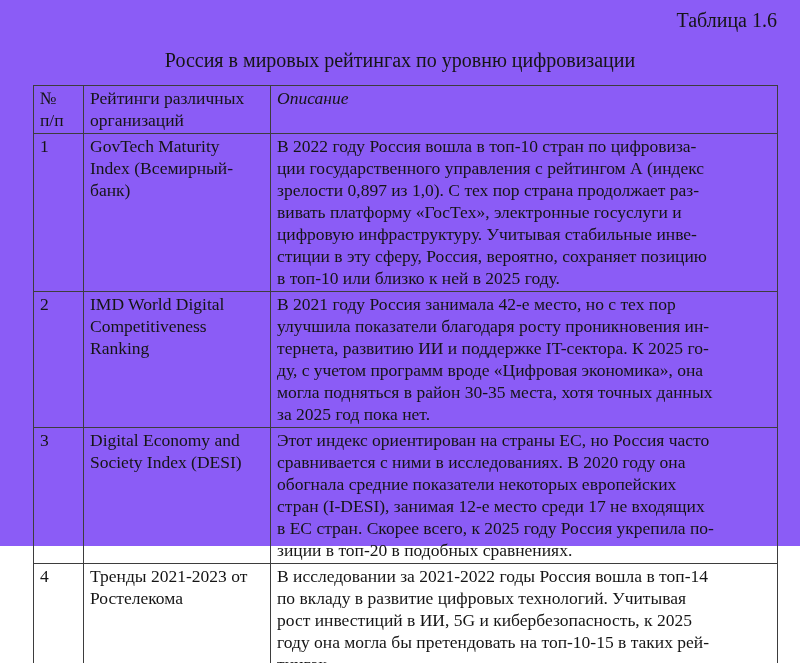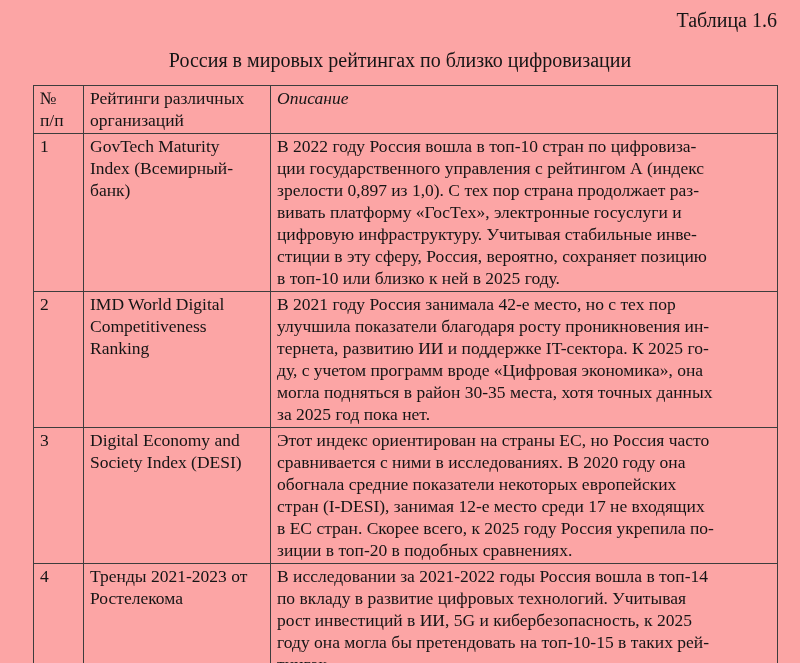--- a/index.html
+++ b/index.html
@@ -11,22 +11,22 @@
     width: 800px;
     height: 663px;
     overflow: hidden;
     font-family: "Liberation Serif", serif;
     color: #151515;
     -webkit-font-smoothing: antialiased;
   }
   .page {
     position: relative;
     width: 800px;
-    height: 663px;
-    background: #fca5a5;
+    height: 546px;
+    background: #8b5cf6;
   }
   .table-label {
     position: absolute;
     top: 8px;
     right: 23px;
     font-size: 20px;
     line-height: 24px;
     text-align: right;
     white-space: nowrap;
   }
@@ -70,21 +70,21 @@
   th.h-desc { text-align: center; font-style: italic; }
   td.cell-desc { padding-left: 7px; }
 </style>
 </head>
 <body>
 
 <div class="page">
 
   <div class="table-label">Таблица 1.6</div>
 
-  <div class="doc-title">Россия в мировых рейтингах по близко цифровизации</div>
+  <div class="doc-title">Россия в мировых рейтингах по уровню цифровизации</div>
 
   <table class="ratings">
     <colgroup>
       <col class="c-num">
       <col class="c-rating">
       <col class="c-desc">
     </colgroup>
     <thead>
       <tr>
         <th>№<br>п/п</th>

